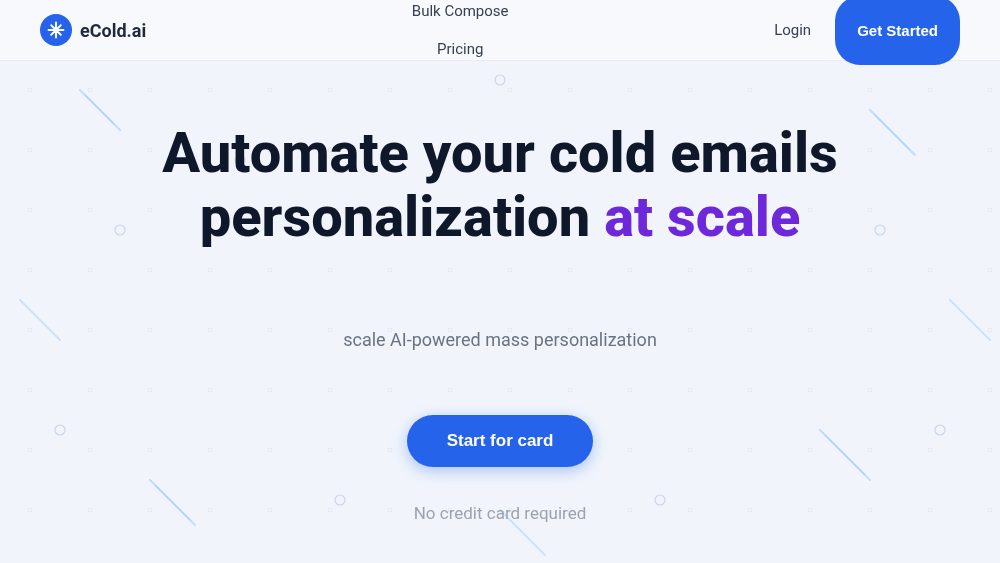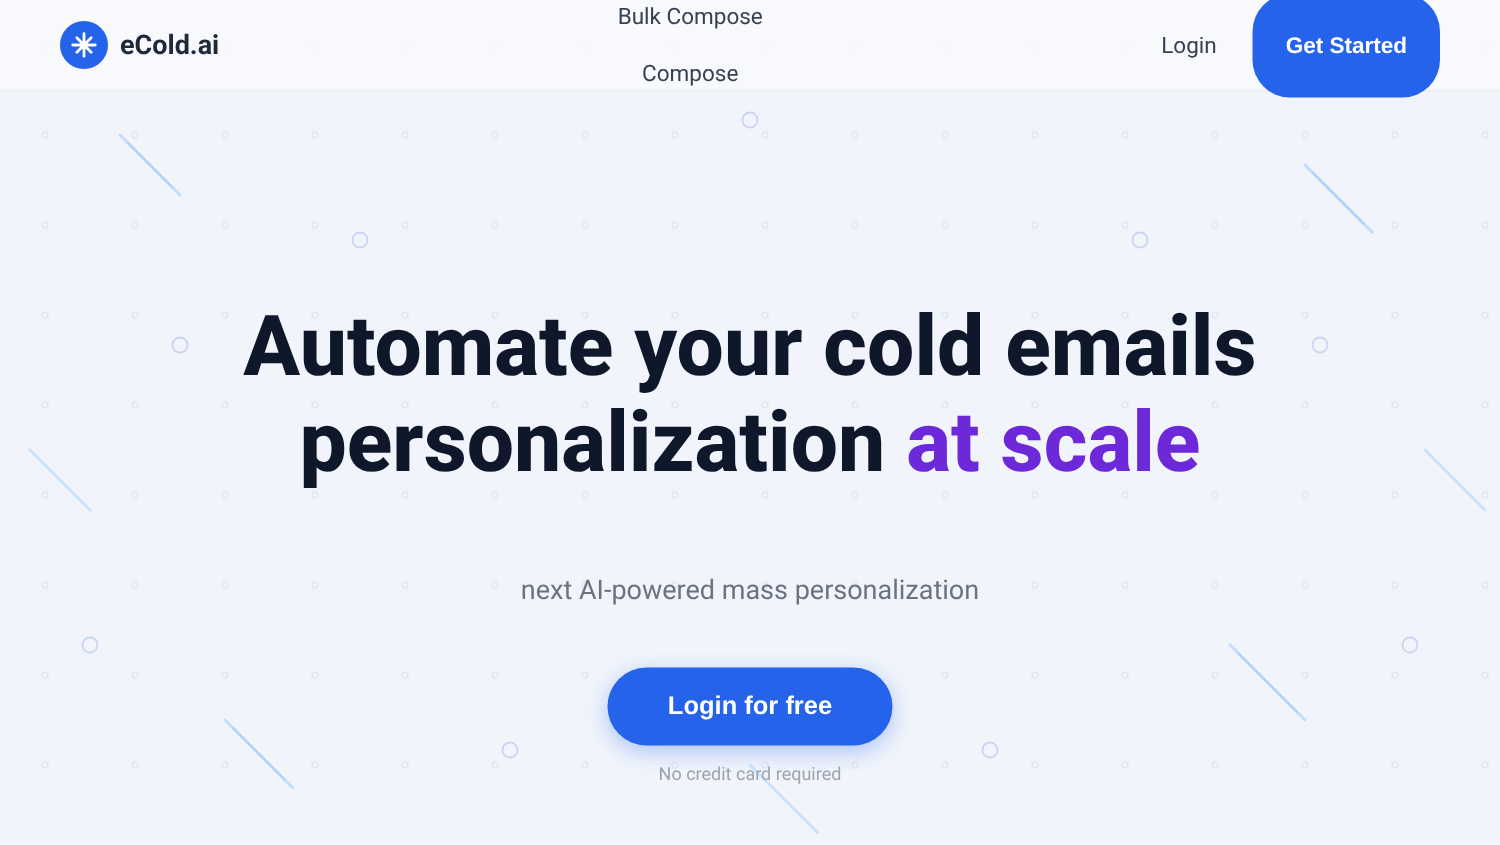--- a/index.html
+++ b/index.html
@@ -95,24 +95,25 @@
       white-space: nowrap;
     }
 
     
     .hero {
       position: relative;
       z-index: 5;
       display: flex;
       flex-direction: column;
       align-items: center;
-      justify-content: flex-end;
+      justify-content: space-between;
       text-align: center;
       padding: 60px 40px 40px;
       height: calc(563px - 61px);
+      gap: 16px;
     }
 
     .hero-title {
       font-size: 56px;
       font-weight: 800;
       color: #0f172a;
       line-height: 1.15;
       margin-bottom: 24px;
       max-width: 800px;
     }
@@ -137,21 +138,21 @@
       border-radius: 30px;
       padding: 16px 40px;
       font-size: 17px;
       font-weight: 600;
       cursor: pointer;
       margin-bottom: 12px;
       box-shadow: 0 4px 15px rgba(37, 99, 235, 0.35);
     }
 
     .no-credit-card {
-      font-size: 12px;
+      font-size: 17px;
       color: #9ca3af;
       font-weight: 400;
     }
 
     
     .bg-svg {
       position: absolute;
       top: 0;
       left: 0;
       width: 100%;
@@ -204,37 +205,37 @@
       <svg width="18" height="18" viewBox="0 0 24 24" fill="white" xmlns="http://www.w3.org/2000/svg">
         <path d="M12 2L12 22M2 12L22 12M5.636 5.636L18.364 18.364M18.364 5.636L5.636 18.364" stroke="white" stroke-width="2.5" stroke-linecap="round"></path>
         <circle cx="12" cy="12" r="3" fill="white"></circle>
       </svg>
     </div>
     <span class="logo-text">eCold.ai</span>
   </div>
 
   <div class="nav-links">
     <a class="nav-link">Bulk Compose</a>
-    <a class="nav-link">Compose</a>
+    <a class="nav-link">Pricing</a>
   </div>
 
   <div class="nav-actions">
     <span class="login-link">Login</span>
     <button class="get-started-btn">Get Started</button>
   </div>
 </nav>
 
 <section class="hero">
   <h1 class="hero-title">
     <span>Automate your cold emails</span>
     <br>
     <span>personalization </span><span class="hero-title-highlight">at scale</span>
   </h1>
 
   <p class="hero-subtitle">
     <br>
-    <span>next AI-powered mass personalization</span>
+    <span>scale AI-powered mass personalization</span>
   </p>
 
-  <button class="start-free-btn">Login for free</button>
+  <button class="start-free-btn">Start for card</button>
 
   <p class="no-credit-card">No credit card required</p>
 </section>
 
 </body></html>

